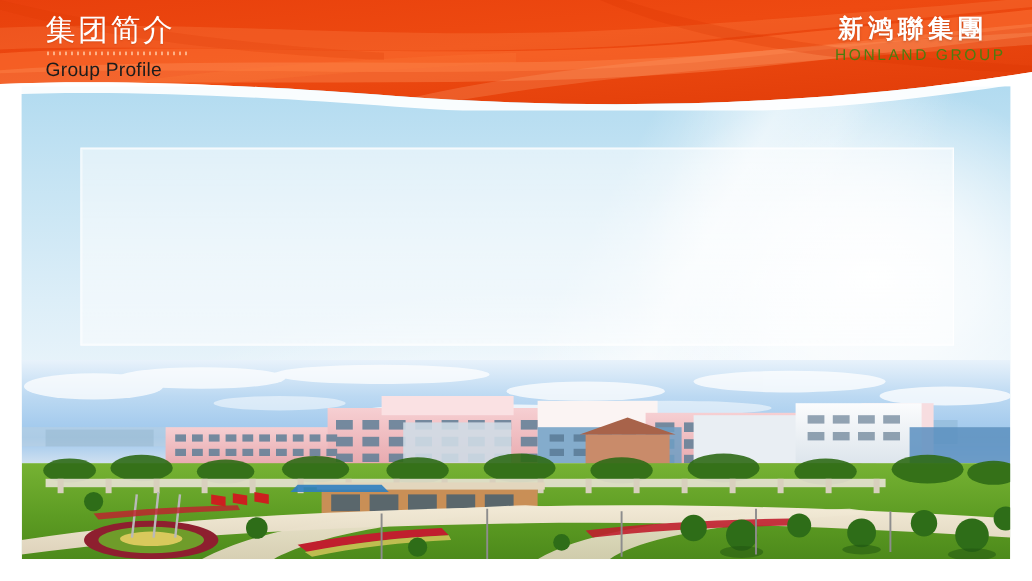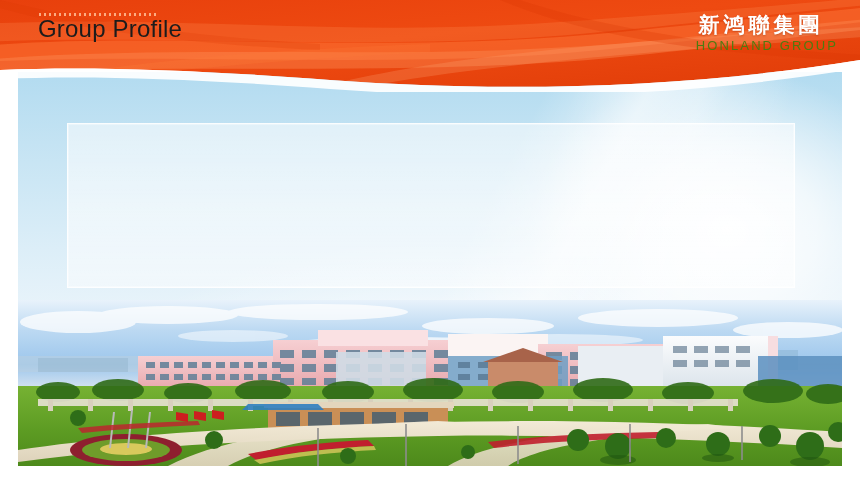--- a/index.html
+++ b/index.html
@@ -70,21 +70,21 @@
     margin: 0;
     text-shadow: 0 1px 1px rgba(140,40,0,0.25);
   }
   .title-sep {
     width: 118px;
     height: 3px;
     margin: 3px 0 1px 1px;
     background-image: repeating-linear-gradient(90deg, rgba(255,190,150,0.85) 0px, rgba(255,190,150,0.85) 2px, rgba(255,190,150,0) 2px, rgba(255,190,150,0) 5px);
   }
   .title-en {
-    font-size: 24px;
+    font-size: 16px;
     color: #1c1c1c;
     line-height: 24px;
     margin: 0;
     font-weight: normal;
     letter-spacing: 0.2px;
   }
 
   
   .logo {
     position: absolute;
@@ -178,20 +178,21 @@
         <path d="M300,92 C420,60 560,44 880,26 L880,36 C600,54 440,70 340,92 Z" fill="#FFB183" opacity="0.28"></path>
         <path d="M0,86 C120,62 260,50 430,44 L430,52 C270,60 140,72 0,92 Z" fill="#FF8746" opacity="0.22"></path>
         <path d="M520,0 C600,26 700,46 880,56 L880,62 C690,54 580,34 500,0 Z" fill="#D93605" opacity="0.28"></path>
         <path d="M0,0 C90,22 190,36 320,44 L320,50 C180,44 70,28 0,8 Z" fill="#D63504" opacity="0.22"></path>
       </g>
 
       <path d="M0,70 C90,66 200,70 330,80 C520,94 700,86 860,60 L860,68 C700,95 520,103 330,89 C200,79 90,75 0,79 Z" fill="#ffffff" opacity="0.92"></path>
     </svg>
 
     <div class="header-titles">
+      <div class="title-cn">集团简介</div>
       <div class="title-sep"></div>
       <div class="title-en">Group Profile</div>
     </div>
 
     <div class="logo">
       <div class="logo-cn">新鸿聯集團</div>
       <div class="logo-en">HONLAND GROUP</div>
     </div>
   </div>
 

